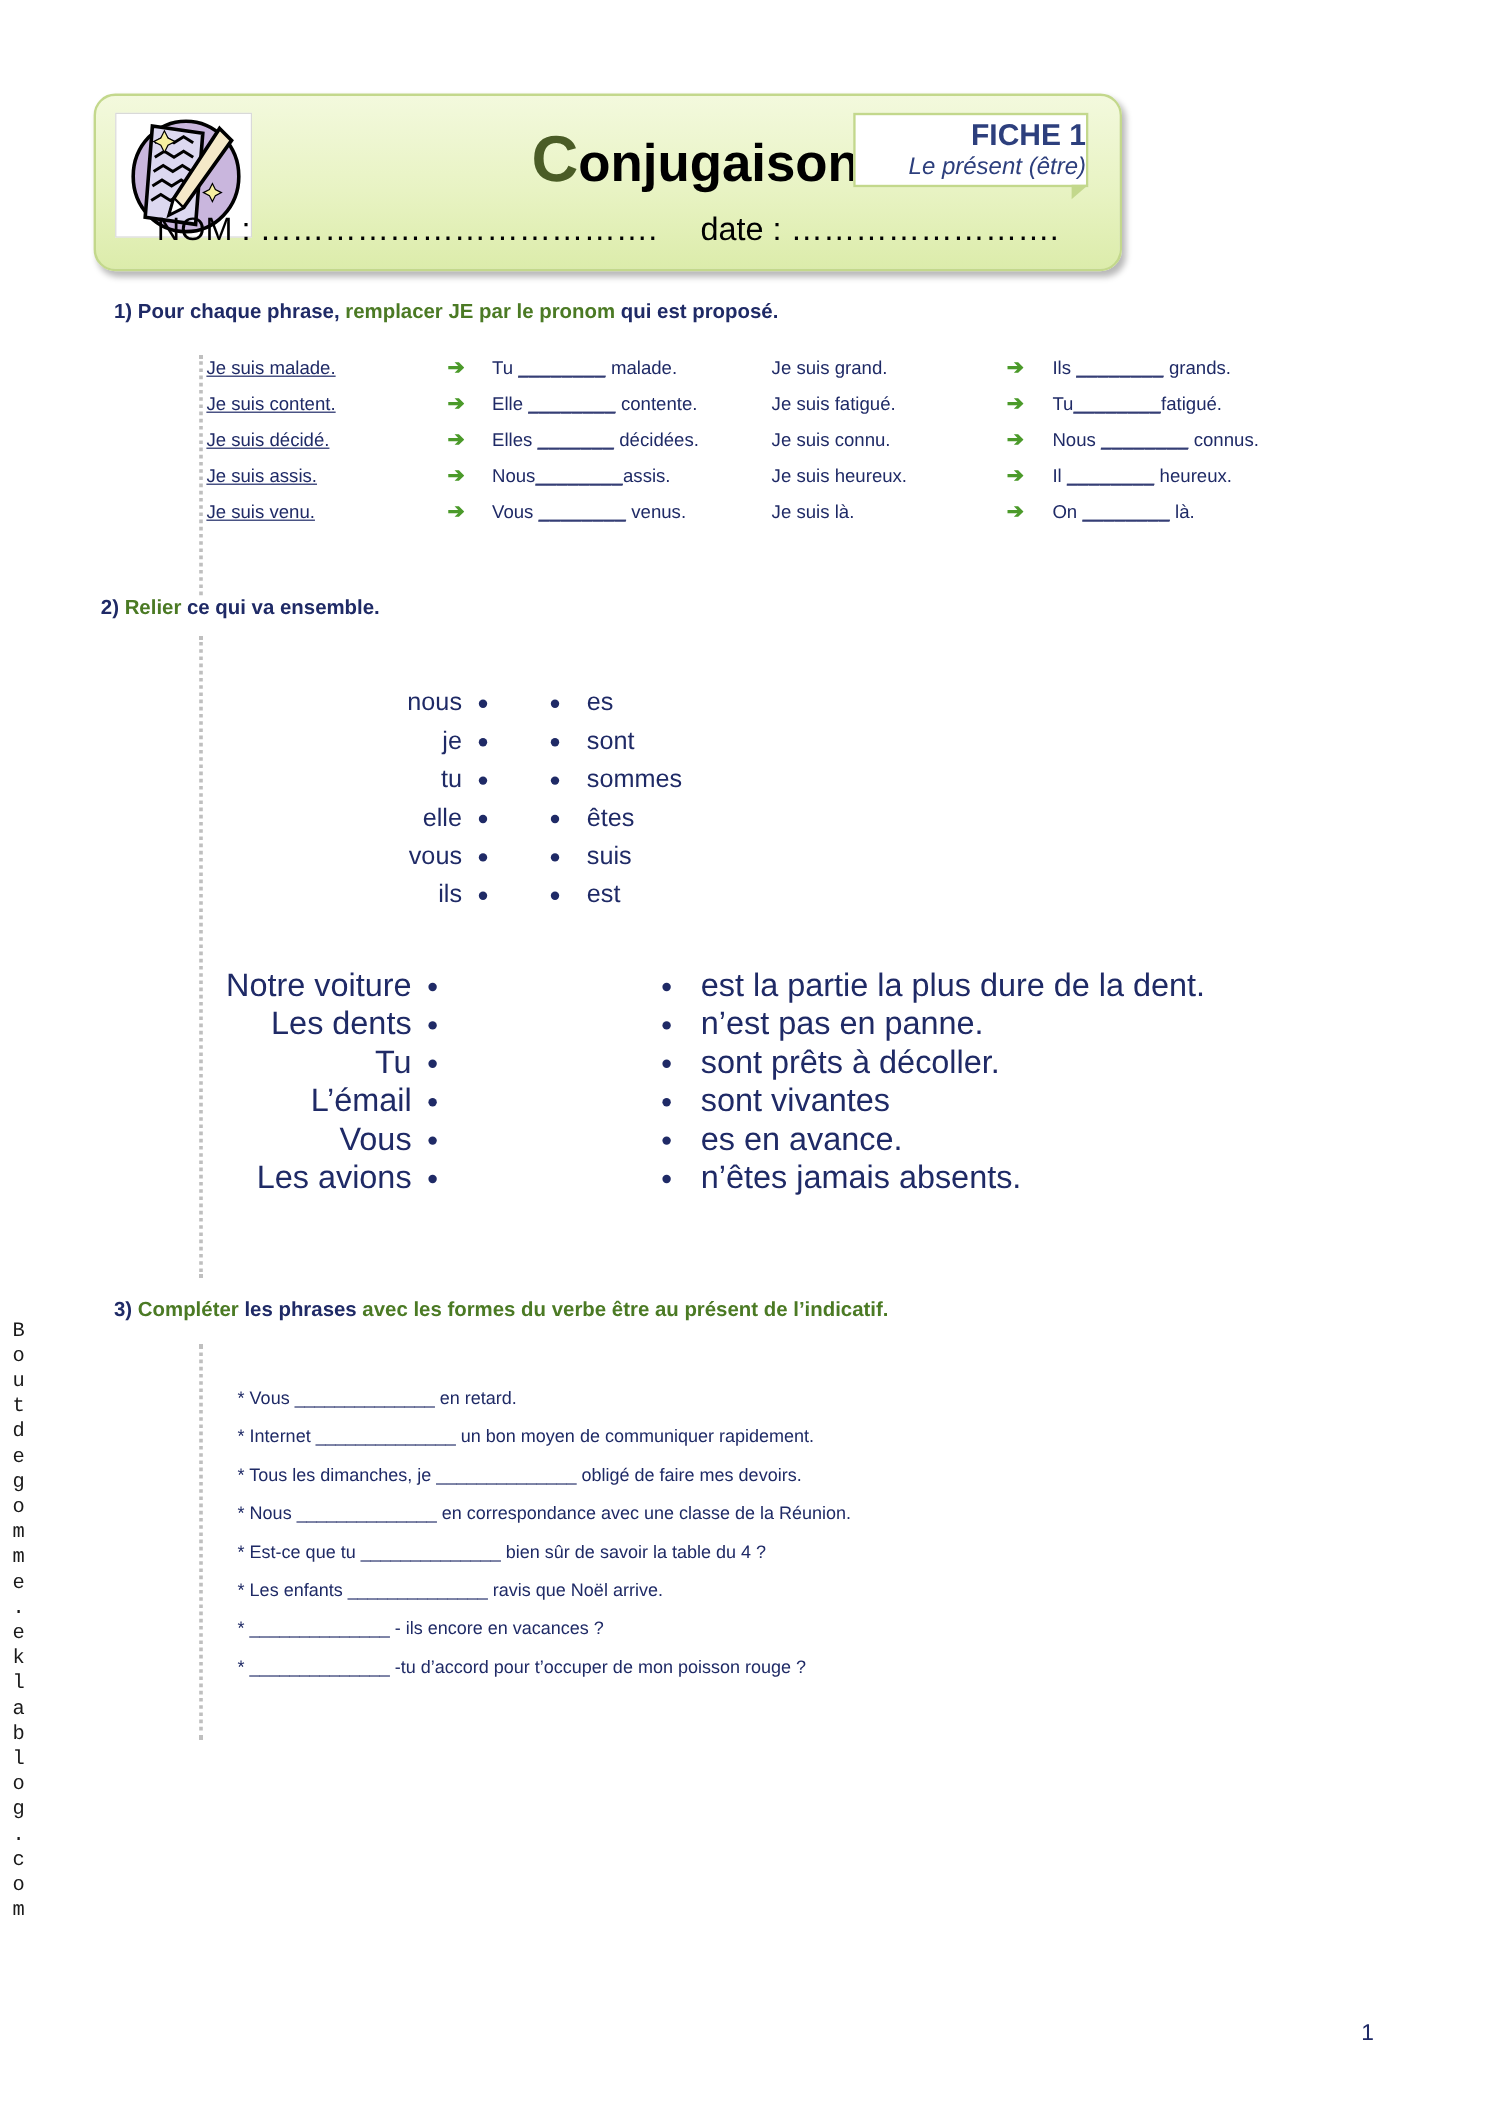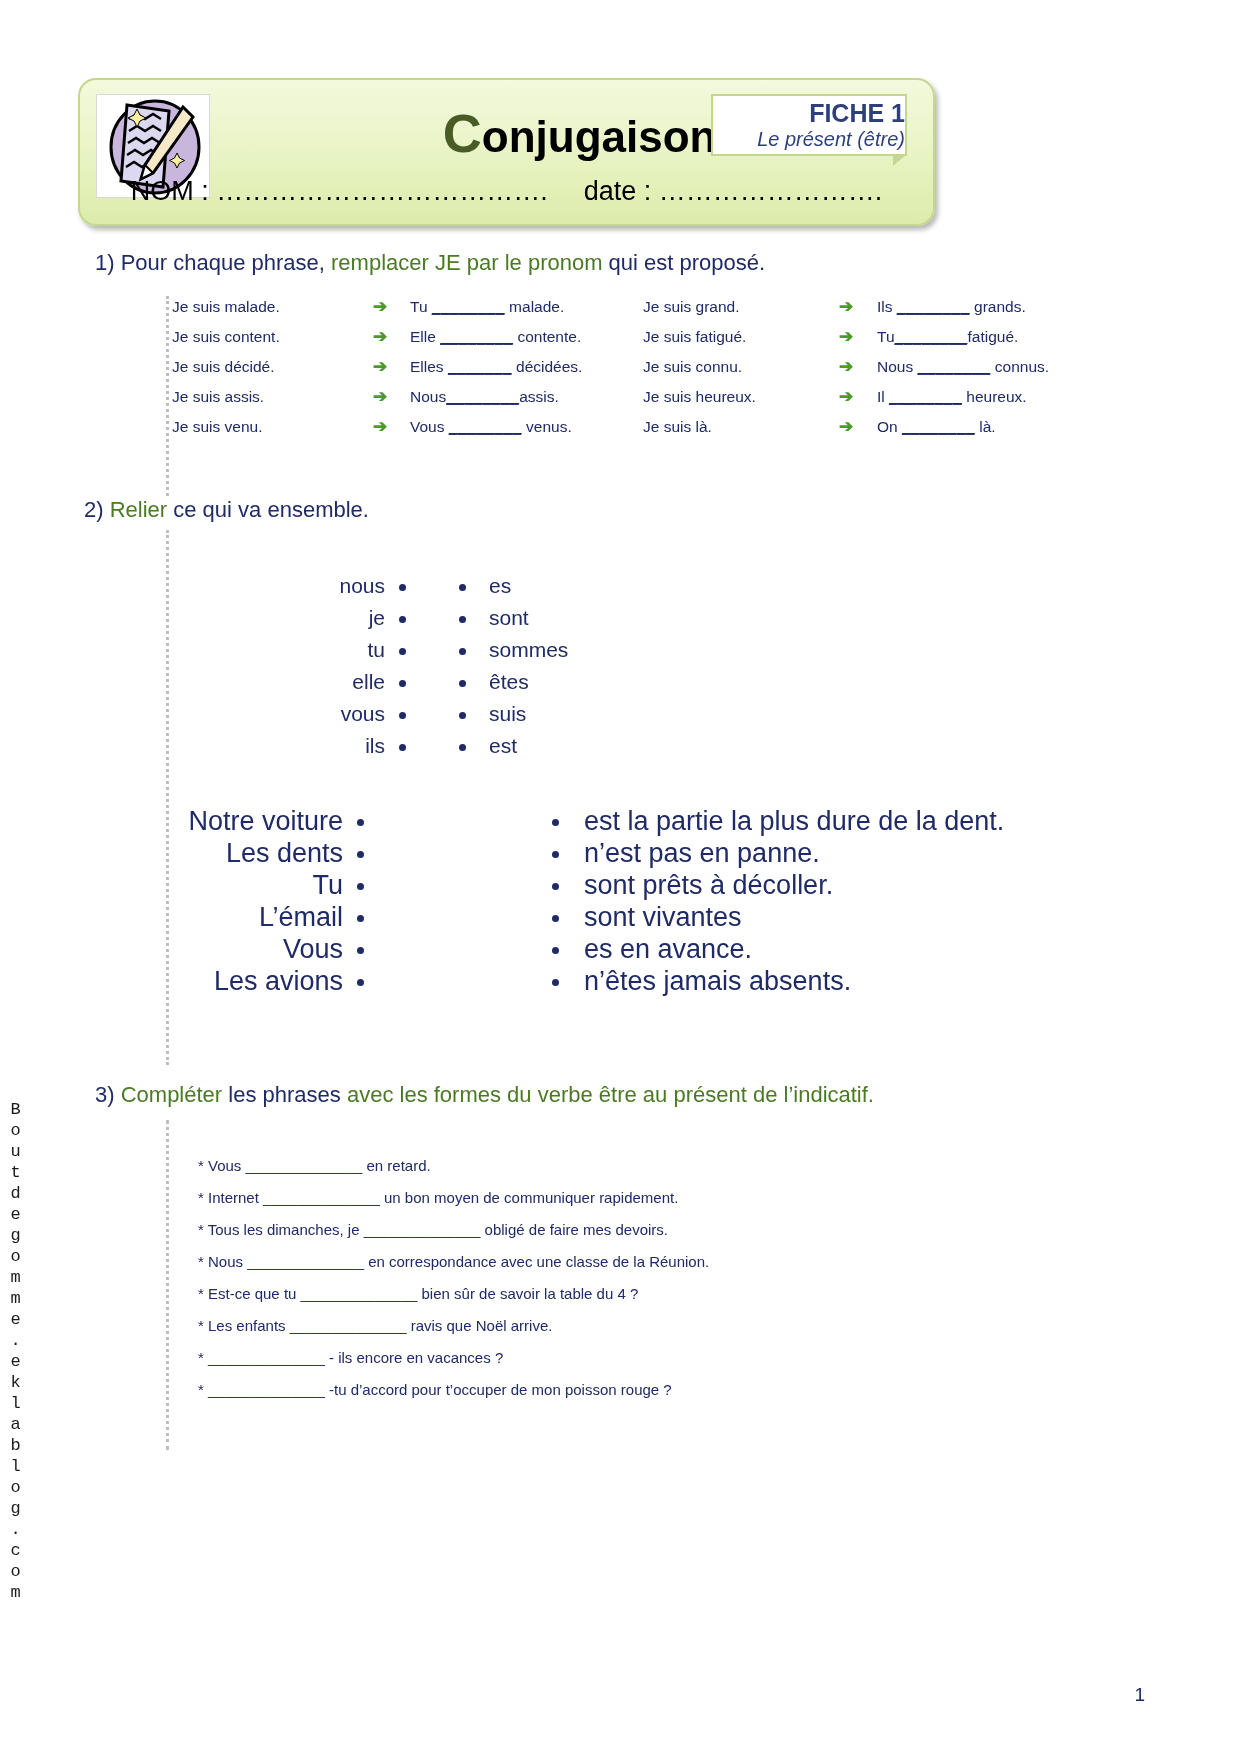--- a/index.html
+++ b/index.html
@@ -120,42 +120,42 @@
   .dotline {
     position: absolute;
     left: 166px;
     width: 3px;
     border-left: 3px dotted #bfbfbf;
   }
 
   
   .sec-head {
     position: absolute;
-    font-size: 22px;
-    font-weight: normal;
+    font-size: 17px;
+    font-weight: bold;
     white-space: nowrap;
   }
   .cl-navy { color: #1f2a66; }
   .cl-green { color: #4b7a24; }
 
   
   .ex1 {
     position: absolute;
     left: 172px;
     top: 296px;
     font-size: 15.5px;
     color: #1f2a66;
   }
   .ex1 table { border-collapse: collapse; }
   .ex1 td {
     padding: 0 0 9px 0;
     vertical-align: baseline;
     white-space: nowrap;
   }
-  .ex1 .c1 { width: 178px; }
+  .ex1 .c1 { width: 178px; text-decoration: underline; }
   .ex1 .c2 { width: 60px; text-align: center; color: #4b9a2a; font-size: 17px; font-weight: bold; }
   .ex1 .c3 { width: 233px; }
   .ex1 .c4 { width: 172px; }
   .ex1 .c5 { width: 62px; text-align: center; color: #4b9a2a; font-size: 17px; font-weight: bold; }
   .ex1 .c6 { }
   .blank { text-decoration: underline; letter-spacing: 0.5px; }
 
   
   .match-a {
     position: absolute;

